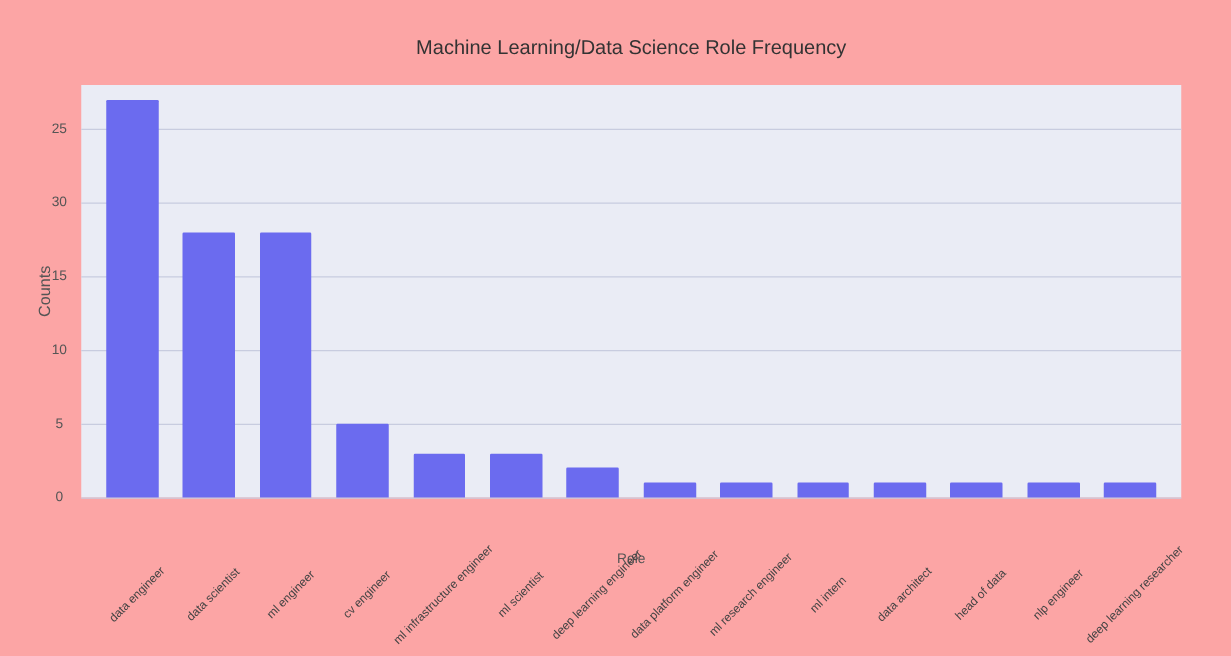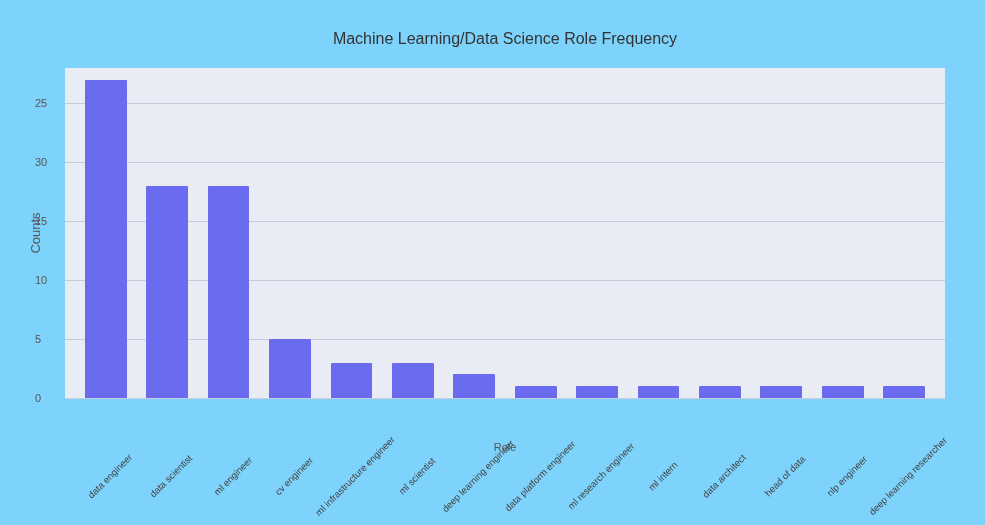--- a/index.html
+++ b/index.html
@@ -6,21 +6,21 @@
     body {
       background: #fff;
       font-family: 'Arial', sans-serif;
       width: 985px;
       height: 525px;
       overflow: hidden;
     }
     .chart-container {
       width: 985px;
       height: 525px;
-      background: #7dd3fc;
+      background: #fca5a5;
       position: relative;
       padding: 30px 40px 80px 65px;
     }
     .chart-title {
       text-align: center;
       font-size: 16px;
       color: #333;
       font-weight: normal;
       margin-bottom: 20px;
     }
@@ -91,21 +91,21 @@
       border-top: 1px solid #c8ccdf;
       font-size: 10px;
       color: #555;
     }
     .y-tick-label {
       position: absolute;
       left: -30px;
       top: -7px;
       font-size: 11px;
       color: #555;
-      text-align: left;
+      text-align: center;
       width: 25px;
     }
   </style>
 </head>
 <body>
 
 <div class="chart-container">
   <div class="chart-title">Machine Learning/Data Science Role Frequency</div>
 
   <div class="chart-area">

